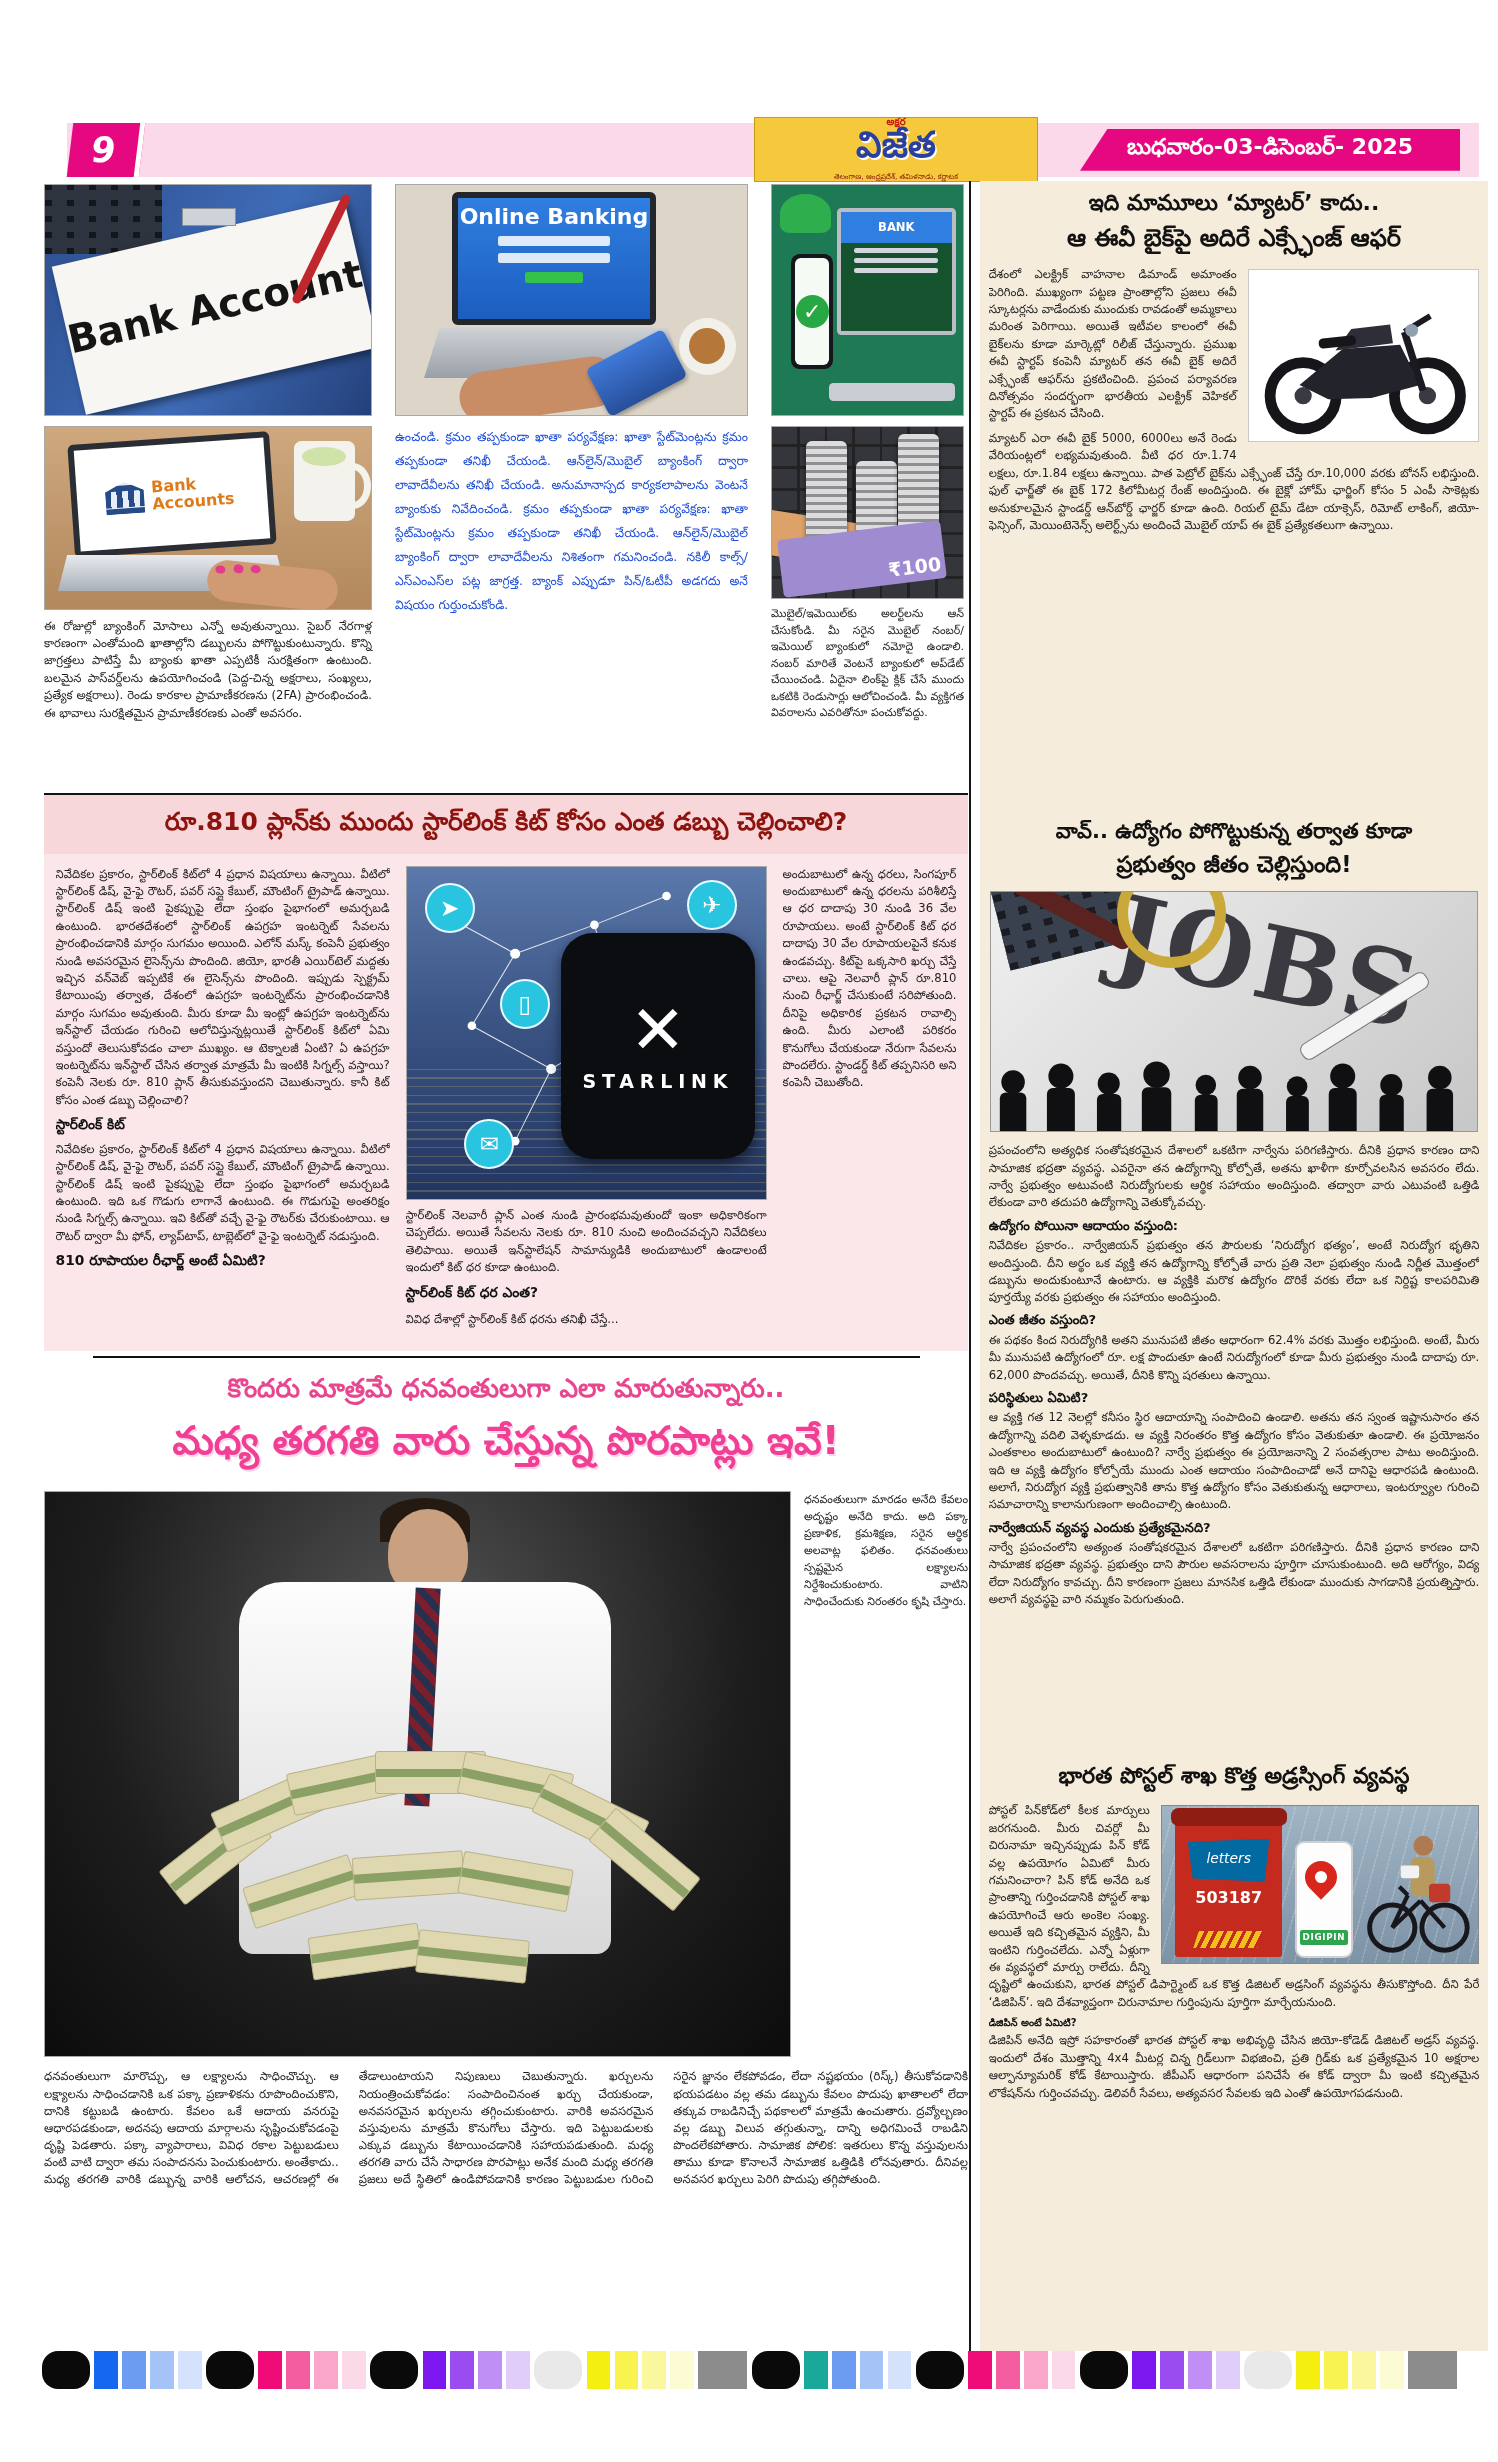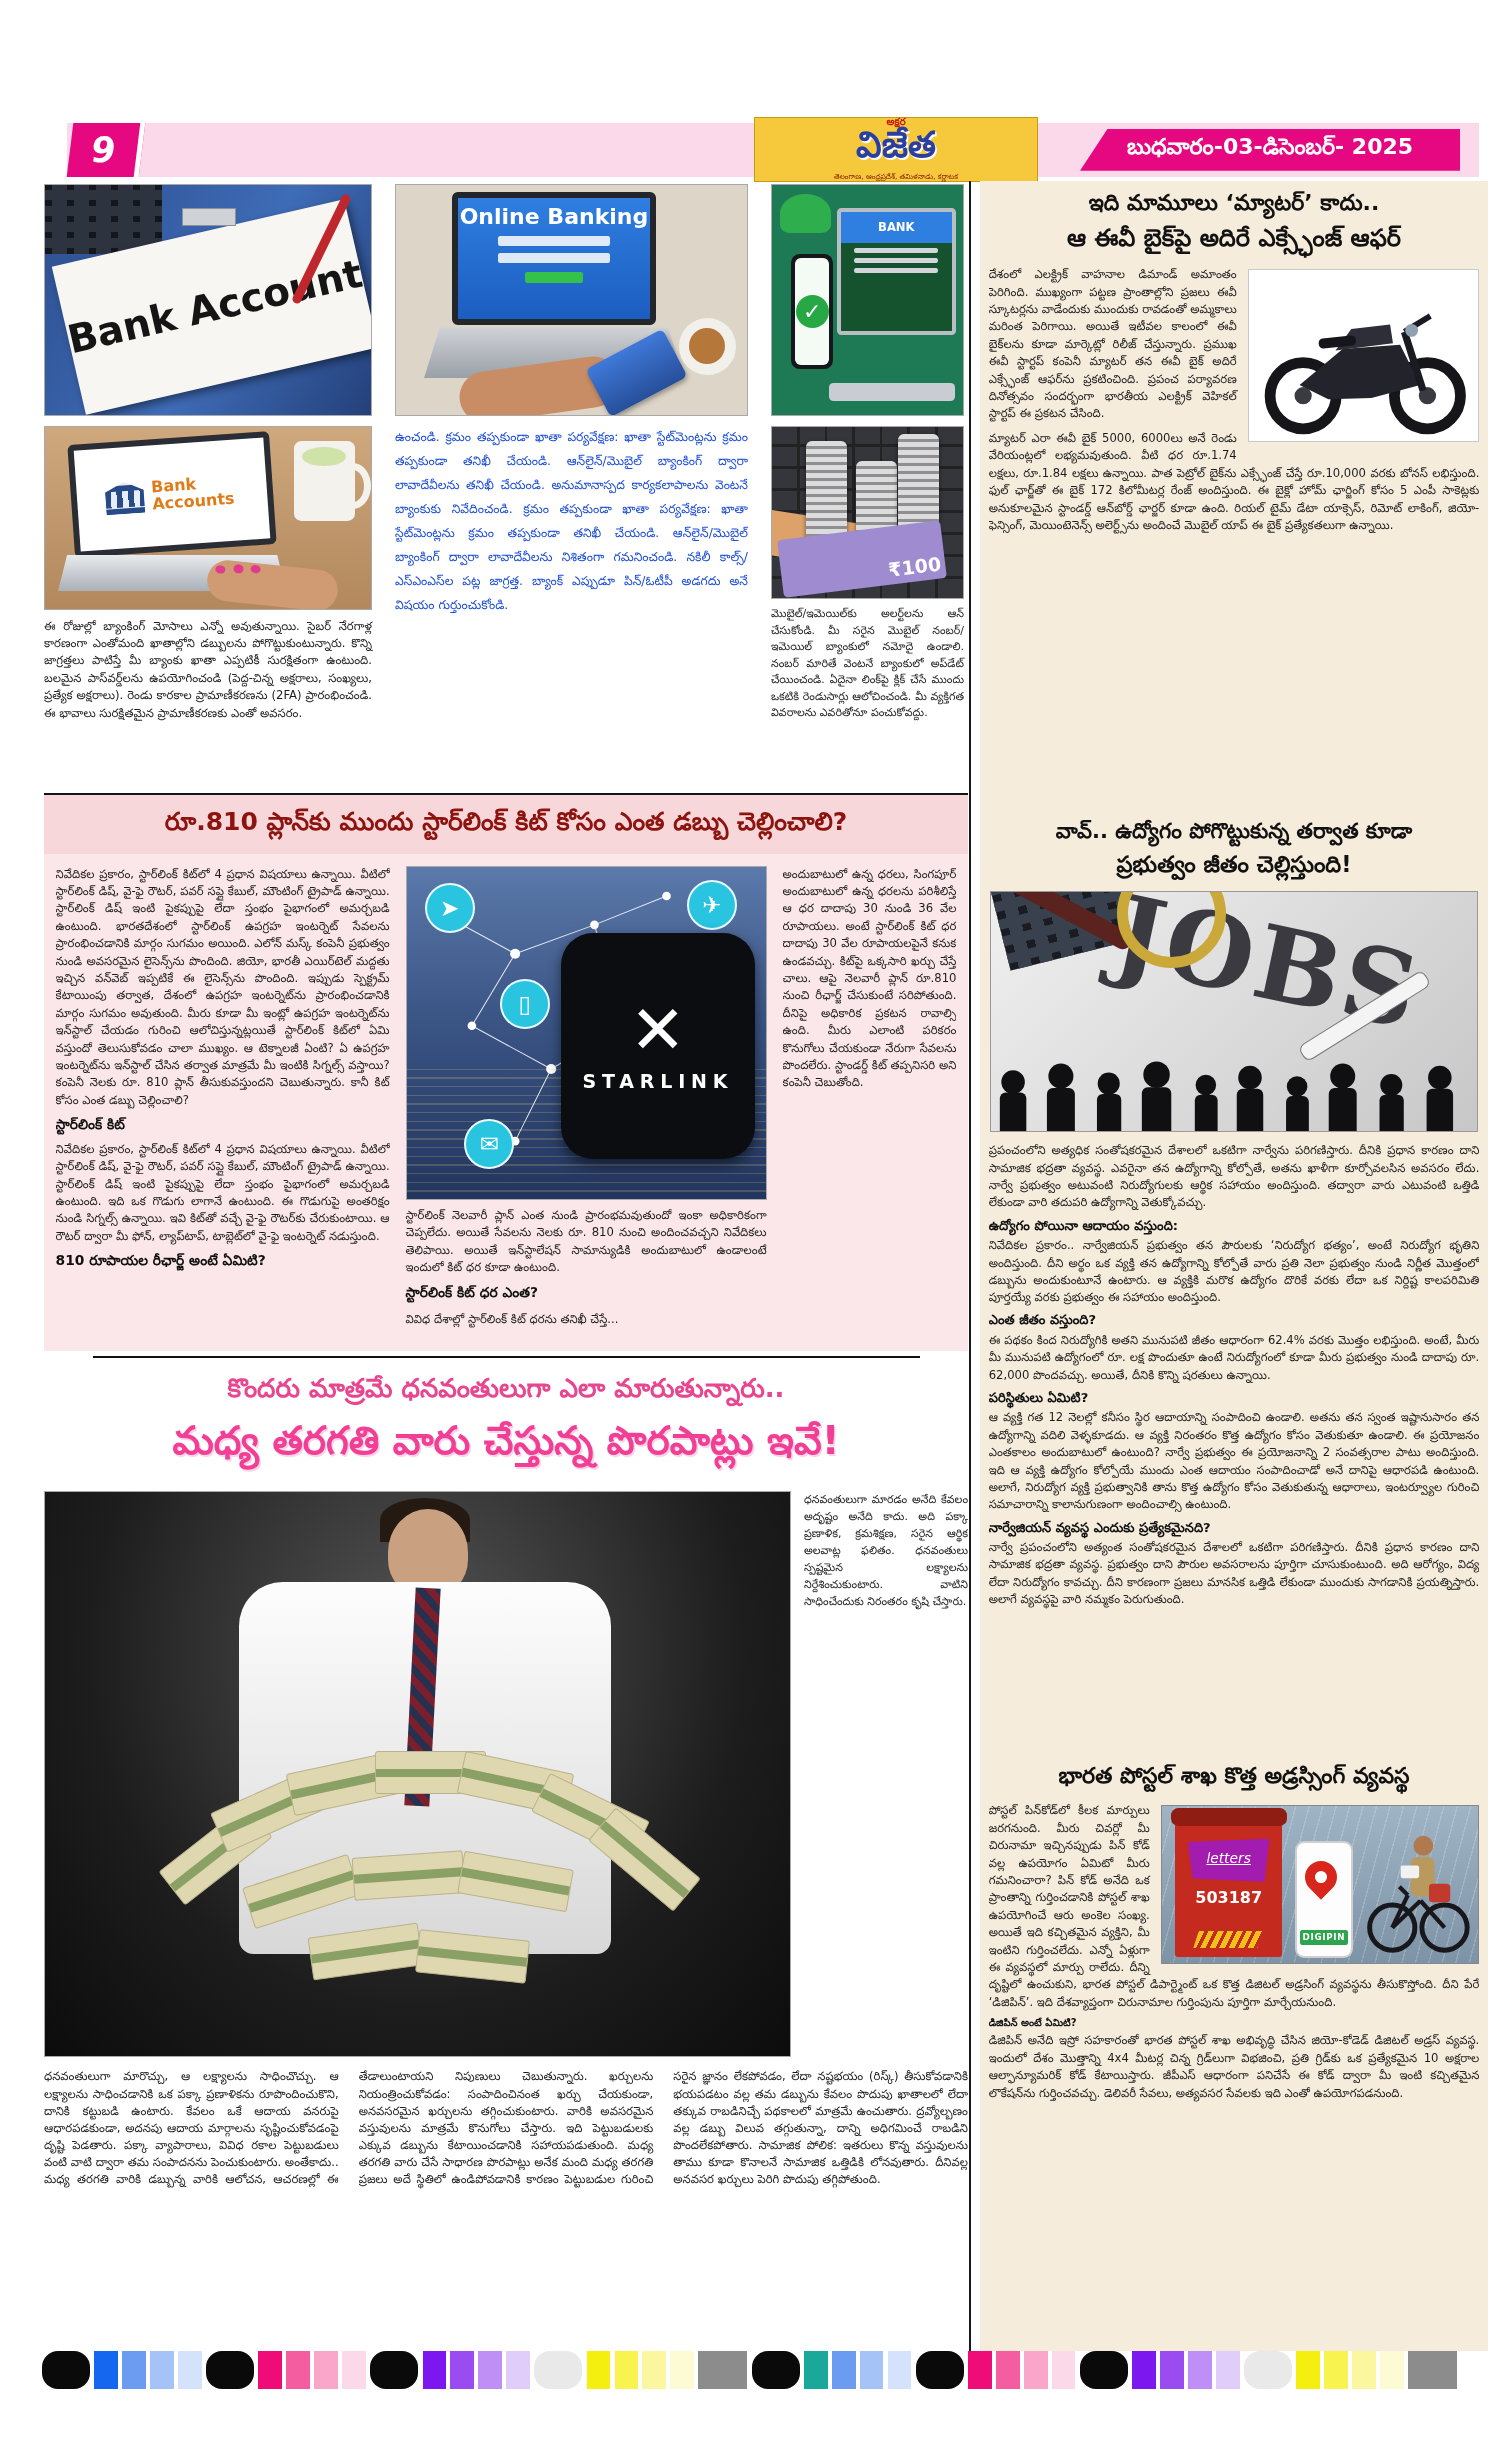--- a/index.html
+++ b/index.html
@@ -165,22 +165,22 @@
   .jb-calc{position:absolute;left:0;top:0;width:26%;height:34%;background:#1a1c22;
            background-image:repeating-linear-gradient(0deg,transparent 0 7.3px,#39414f 7.3px 17.4px),
                             repeating-linear-gradient(90deg,transparent 0 8.7px,#39414f 8.7px 22px);
            transform:rotate(-14deg);transform-origin:0 0;}
   .jb-people{position:absolute;left:0;bottom:-4.4px;width:100%;height:34%;}
   .postal-img{float:right;width:316px;height:157px;border:0.7px solid #888;margin:2.9px 0 7.3px 11.6px;
               background:linear-gradient(#9fb4c4,#7d93a6);position:relative;overflow:hidden;}
   .po-rain{position:absolute;inset:0;background:repeating-linear-gradient(105deg,transparent 0 11.6px,rgba(255,255,255,.18) 11.6px 13px);}
   .po-box{position:absolute;left:4%;top:4%;width:34%;height:92%;background:#c52a1e;border-radius:10px 10px 2.9px 2.9px;}
   .po-cap{position:absolute;left:-4%;top:-3%;width:108%;height:12%;background:#8f1d14;border-radius:7.3px;}
-  .po-plaque{position:absolute;left:12%;top:18%;width:76%;height:30%;background:#a21caf;color:#fff;
-             text-align:center;clip-path:polygon(0 8%,100% 0,94% 100%,6% 92%);text-decoration:underline;}
+  .po-plaque{position:absolute;left:12%;top:18%;width:76%;height:30%;background:#0369a1;color:#fff;
+             text-align:center;clip-path:polygon(0 8%,100% 0,94% 100%,6% 92%);}
   .po-letters{font-style:italic;font-size:13.8px;display:block;margin-top:11.6px;}
   .po-num{position:absolute;left:0;top:52%;width:100%;text-align:center;color:#fff;font-size:16px;font-weight:bold;}
   .po-wings{position:absolute;left:20%;bottom:6%;width:60%;height:12%;
             background:repeating-linear-gradient(100deg,#f2c01d 0 5.8px,#c52a1e 5.8px 9.4px);transform:skewX(-18deg);}
   .po-phone{position:absolute;left:42%;top:22%;width:17%;height:72%;background:#fdfdfd;border:2.9px solid #cfcfcf;border-radius:9px;}
   .po-pin{position:absolute;left:14%;top:16%;width:32px;height:32px;background:#d8261c;border-radius:50% 50% 50% 0;
           transform:rotate(-45deg);}
   .po-pin::after{content:"";position:absolute;left:10px;top:10px;width:11.6px;height:11.6px;background:#fff;border-radius:50%;}
   .po-digipin{position:absolute;left:6%;bottom:10%;width:88%;background:#2ea44f;color:#fff;font-size:8.7px;
               font-weight:bold;text-align:center;padding:2.2px 0;border-radius:2.2px;letter-spacing:0.7px;}

